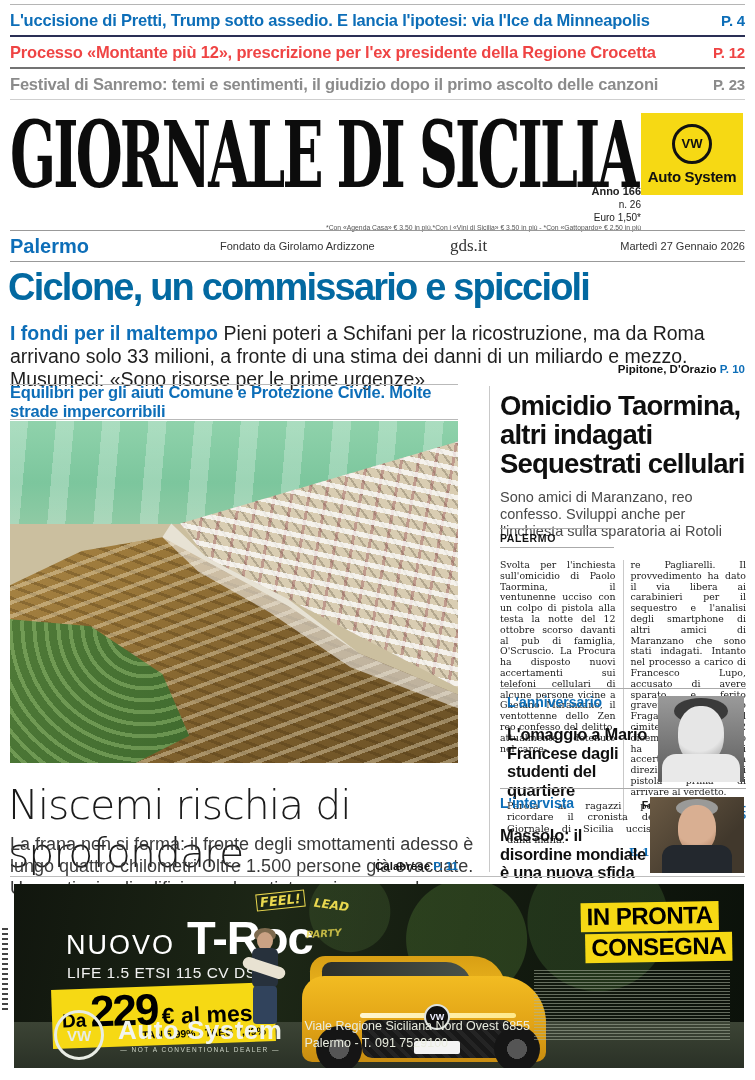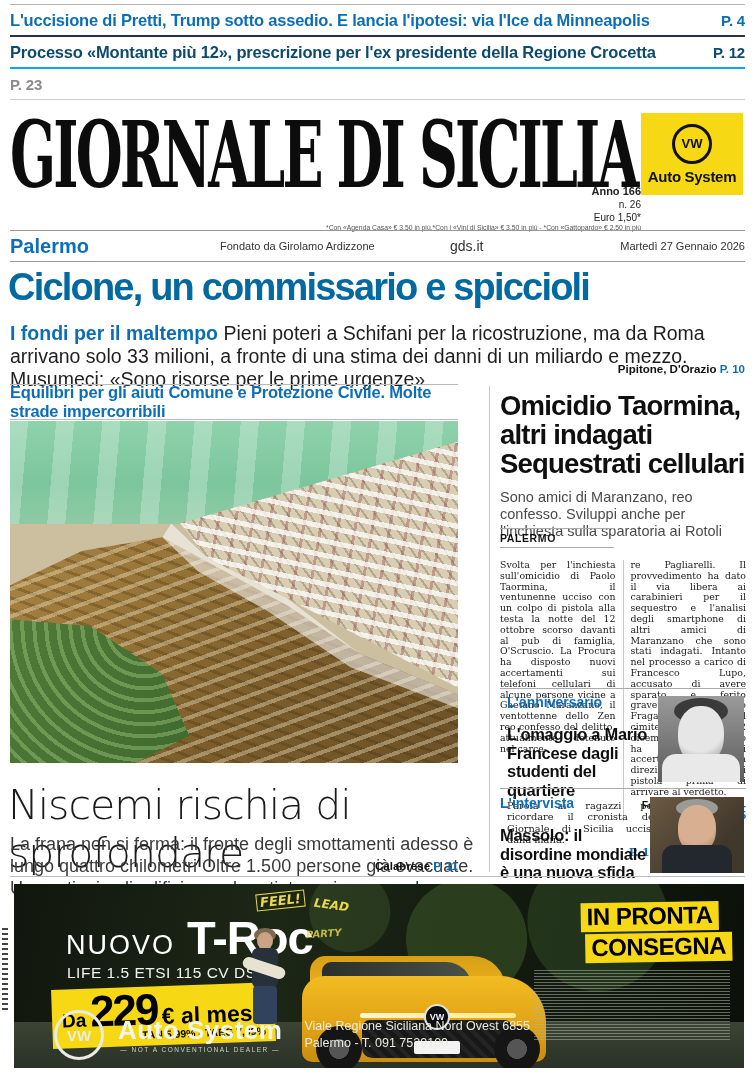--- a/index.html
+++ b/index.html
@@ -6,21 +6,21 @@
   .page{position:relative;width:755px;height:1080px;background:#fff;margin:0 auto;
         font-family:"Liberation Sans",sans-serif;overflow:hidden;color:#111;}
   .abs{position:absolute;}
 
   
   .topstrip{left:10px;right:10px;top:4px;border-top:1px solid #b5b5b5;text-align:right;}
   .toprow{display:flex;justify-content:space-between;align-items:center;height:30px;
           font-weight:bold;font-size:16.5px;letter-spacing:-0.2px;cursor:pointer;}
   .toprow .pg{font-size:15px;}
   .r1{color:#0d6eb8;border-bottom:2px solid #2a2f55;}
-  .r2{color:#0c4a6e;border-bottom:2px solid #0ea5e9;}
+  .r2{color:#ef4444;border-bottom:2px solid #737373;}
   .r3{color:#8b8b8b;border-bottom:1px solid #cfcfcf;}
 
   
   .mast{left:10px;right:10px;top:100px;height:128px;}
   .mast-title{position:absolute;left:0;top:2px;font-family:"DejaVu Serif",serif;
       font-weight:bold;font-size:77px;letter-spacing:-4px;white-space:nowrap;
       transform:scale(0.70,1.18);transform-origin:0 0;color:#0c0c0c;}
   .logo-box{position:absolute;right:2px;top:13px;width:102px;height:82px;background:#f6d914;
       display:flex;flex-direction:column;align-items:center;justify-content:center;gap:4px;cursor:pointer;}
   .vw-ring{width:34px;height:34px;border:3px solid #111;border-radius:50%;
@@ -29,21 +29,21 @@
   .edition{position:absolute;right:104px;top:84px;text-align:right;line-height:1.3;color:#222;}
   .edition .b{font-weight:bold;font-size:11px;}
   .edition .s{font-size:10px;}
   .mast-note{position:absolute;right:104px;top:124px;font-size:6.8px;color:#555;}
 
   
   .dateline{left:10px;right:10px;top:230px;height:30px;border-top:1px solid #999;
       border-bottom:1px solid #999;display:flex;align-items:center;}
   .dl-city{font-weight:bold;font-size:20px;color:#0d6eb8;width:210px;}
   .dl-mid{font-size:11px;color:#333;width:230px;}
-  .dl-site{font-size:14px;color:#333;width:140px;cursor:pointer;}
+  .dl-site{font-size:17px;color:#333;width:140px;cursor:pointer;font-family:Liberation Serif, serif;}
   .dl-date{font-size:11px;color:#333;flex:1;text-align:right;}
 
   
   .lead-h1{left:8px;top:266px;width:740px;font-size:38px;font-weight:800;
       letter-spacing:-1.8px;color:#0369a1;cursor:pointer;}
   .lead-stand{left:10px;top:322px;width:738px;font-size:19.5px;line-height:1.17;color:#1f1f1f;}
   .kick{color:#0d6eb8;font-weight:bold;}
   .lead-by{right:10px;top:363px;font-size:11.5px;font-weight:bold;color:#111;text-align:right;}
   .pgref{color:#0d6eb8;font-weight:bold;cursor:pointer;}
 
@@ -200,20 +200,21 @@
   <div class="abs topstrip">
     <div class="toprow r1">
       <span>L'uccisione di Pretti, Trump sotto assedio. E lancia l'ipotesi: via l'Ice da Minneapolis</span>
       <span class="pg">P. 4</span>
     </div>
     <div class="toprow r2">
       <span>Processo «Montante più 12», prescrizione per l'ex presidente della Regione Crocetta</span>
       <span class="pg">P. 12</span>
     </div>
     <div class="toprow r3">
+      <span>Festival di Sanremo: temi e sentimenti, il giudizio dopo il primo ascolto delle canzoni</span>
       <span class="pg">P. 23</span>
     </div>
   </div>
 
   <div class="abs mast">
     <div class="mast-title">GIORNALE DI SICILIA</div>
     <div class="logo-box">
       <div class="vw-ring">VW</div>
       <div class="logo-name">Auto System</div>
     </div>

